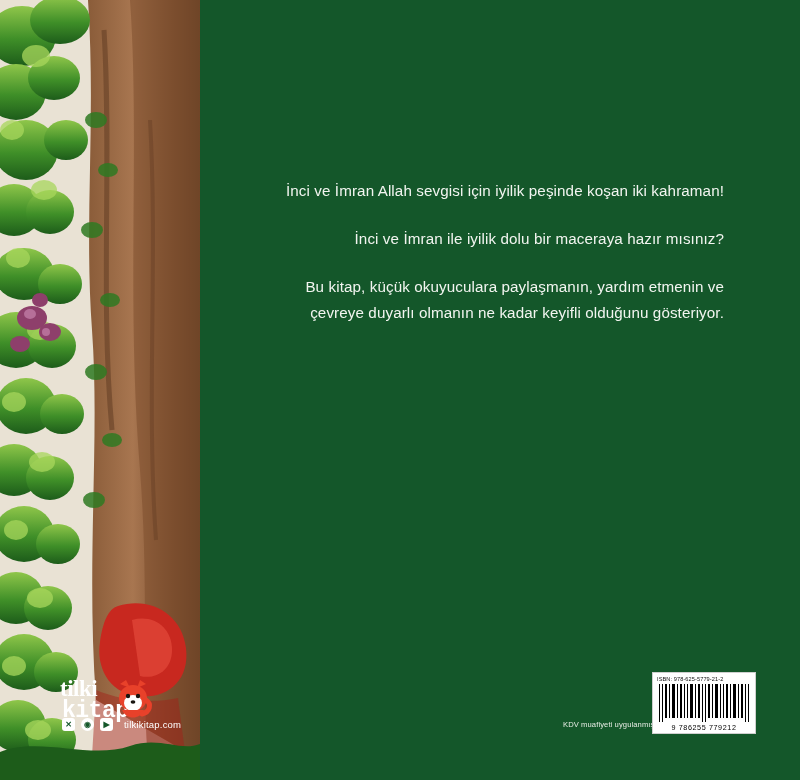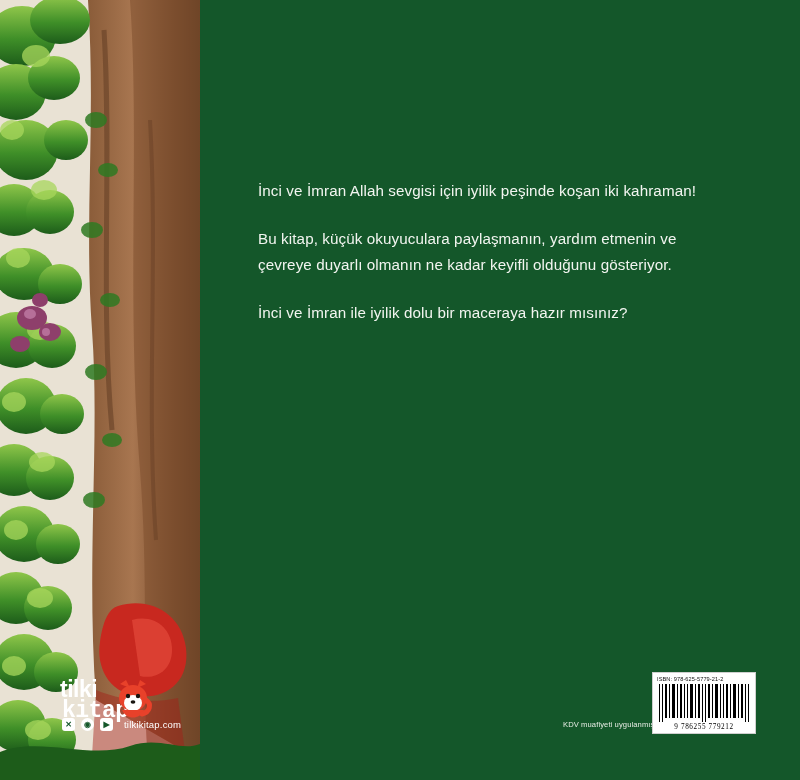--- a/index.html
+++ b/index.html
@@ -42,20 +42,21 @@
     display: block;
   }
 
   
   .blurb {
     position: absolute;
     left: 258px;
     top: 178px;
     width: 466px;
     color: #ffffff;
+    text-align: right;
   }
   .blurb p {
     margin: 0 0 22px 0;
     font-size: 15.2px;
     line-height: 1.72;
     letter-spacing: 0.1px;
     color: #f2f5f0;
   }
   .blurb p:last-child {
     margin-bottom: 0;
@@ -71,21 +72,21 @@
   }
   .logo-word {
     position: relative;
     width: 120px;
     height: 56px;
   }
   .logo-top {
     position: absolute;
     left: 0;
     top: 0;
-    font-family: Liberation Sans, sans-serif;
+    font-family: Liberation Serif, serif;
     font-weight: bold;
     font-size: 23px;
     color: #ffffff;
     letter-spacing: -0.5px;
   }
   .logo-bottom {
     position: absolute;
     left: 2px;
     top: 22px;
     font-family: Liberation Mono, monospace;
@@ -160,21 +161,21 @@
     letter-spacing: 0.1px;
     margin-bottom: 2px;
     text-align: left;
   }
   .barcode-bars {
     width: 96px;
     height: 38px;
     display: block;
   }
   .barcode-number {
-    font-family: Liberation Serif, serif;
+    font-family: Liberation Sans, sans-serif;
     font-size: 7.2px;
     color: #000000;
     text-align: center;
     letter-spacing: 0.6px;
     margin-top: 1px;
   }
 </style>
 </head>
 <body>
 
@@ -270,22 +271,22 @@
       <path d="M118 606 C150 596, 182 614, 186 648 C190 682, 166 700, 136 696 C108 692, 96 666, 100 642 C103 622, 108 609, 118 606 Z" fill="#c8281f"></path>
       <path d="M132 620 C154 614, 172 628, 172 650 C172 670, 156 680, 140 676" fill="#e1473a" opacity="0.75"></path>
       <path d="M96 690 C120 700, 150 704, 178 698 L186 760 L92 756 Z" fill="#a31d17" opacity="0.45"></path>
 
       <path d="M0 752 C40 736, 90 760, 130 746 C160 736, 180 752, 200 744 L200 780 L0 780 Z" fill="#1d5c1a"></path>
     </svg>
   </div>
 
   <div class="blurb">
     <p>İnci ve İmran Allah sevgisi için iyilik peşinde koşan iki kahraman!</p>
+    <p>İnci ve İmran ile iyilik dolu bir maceraya hazır mısınız?</p>
     <p>Bu kitap, küçük okuyuculara paylaşmanın, yardım etmenin ve çevreye duyarlı olmanın ne kadar keyifli olduğunu gösteriyor.</p>
-    <p>İnci ve İmran ile iyilik dolu bir maceraya hazır mısınız?</p>
   </div>
 
   <div class="logo-block">
     <div class="logo-word">
       <span class="logo-top">tilki</span>
       <span class="logo-bottom">kitap</span>
       <svg class="logo-fox" viewBox="0 0 42 46" aria-hidden="true">
         <path d="M8 6 L14 2 L18 10 Z" fill="#e8412a"></path>
         <path d="M34 6 L28 2 L25 10 Z" fill="#e8412a"></path>
         <ellipse cx="21" cy="20" rx="14" ry="13" fill="#e8412a"></ellipse>

